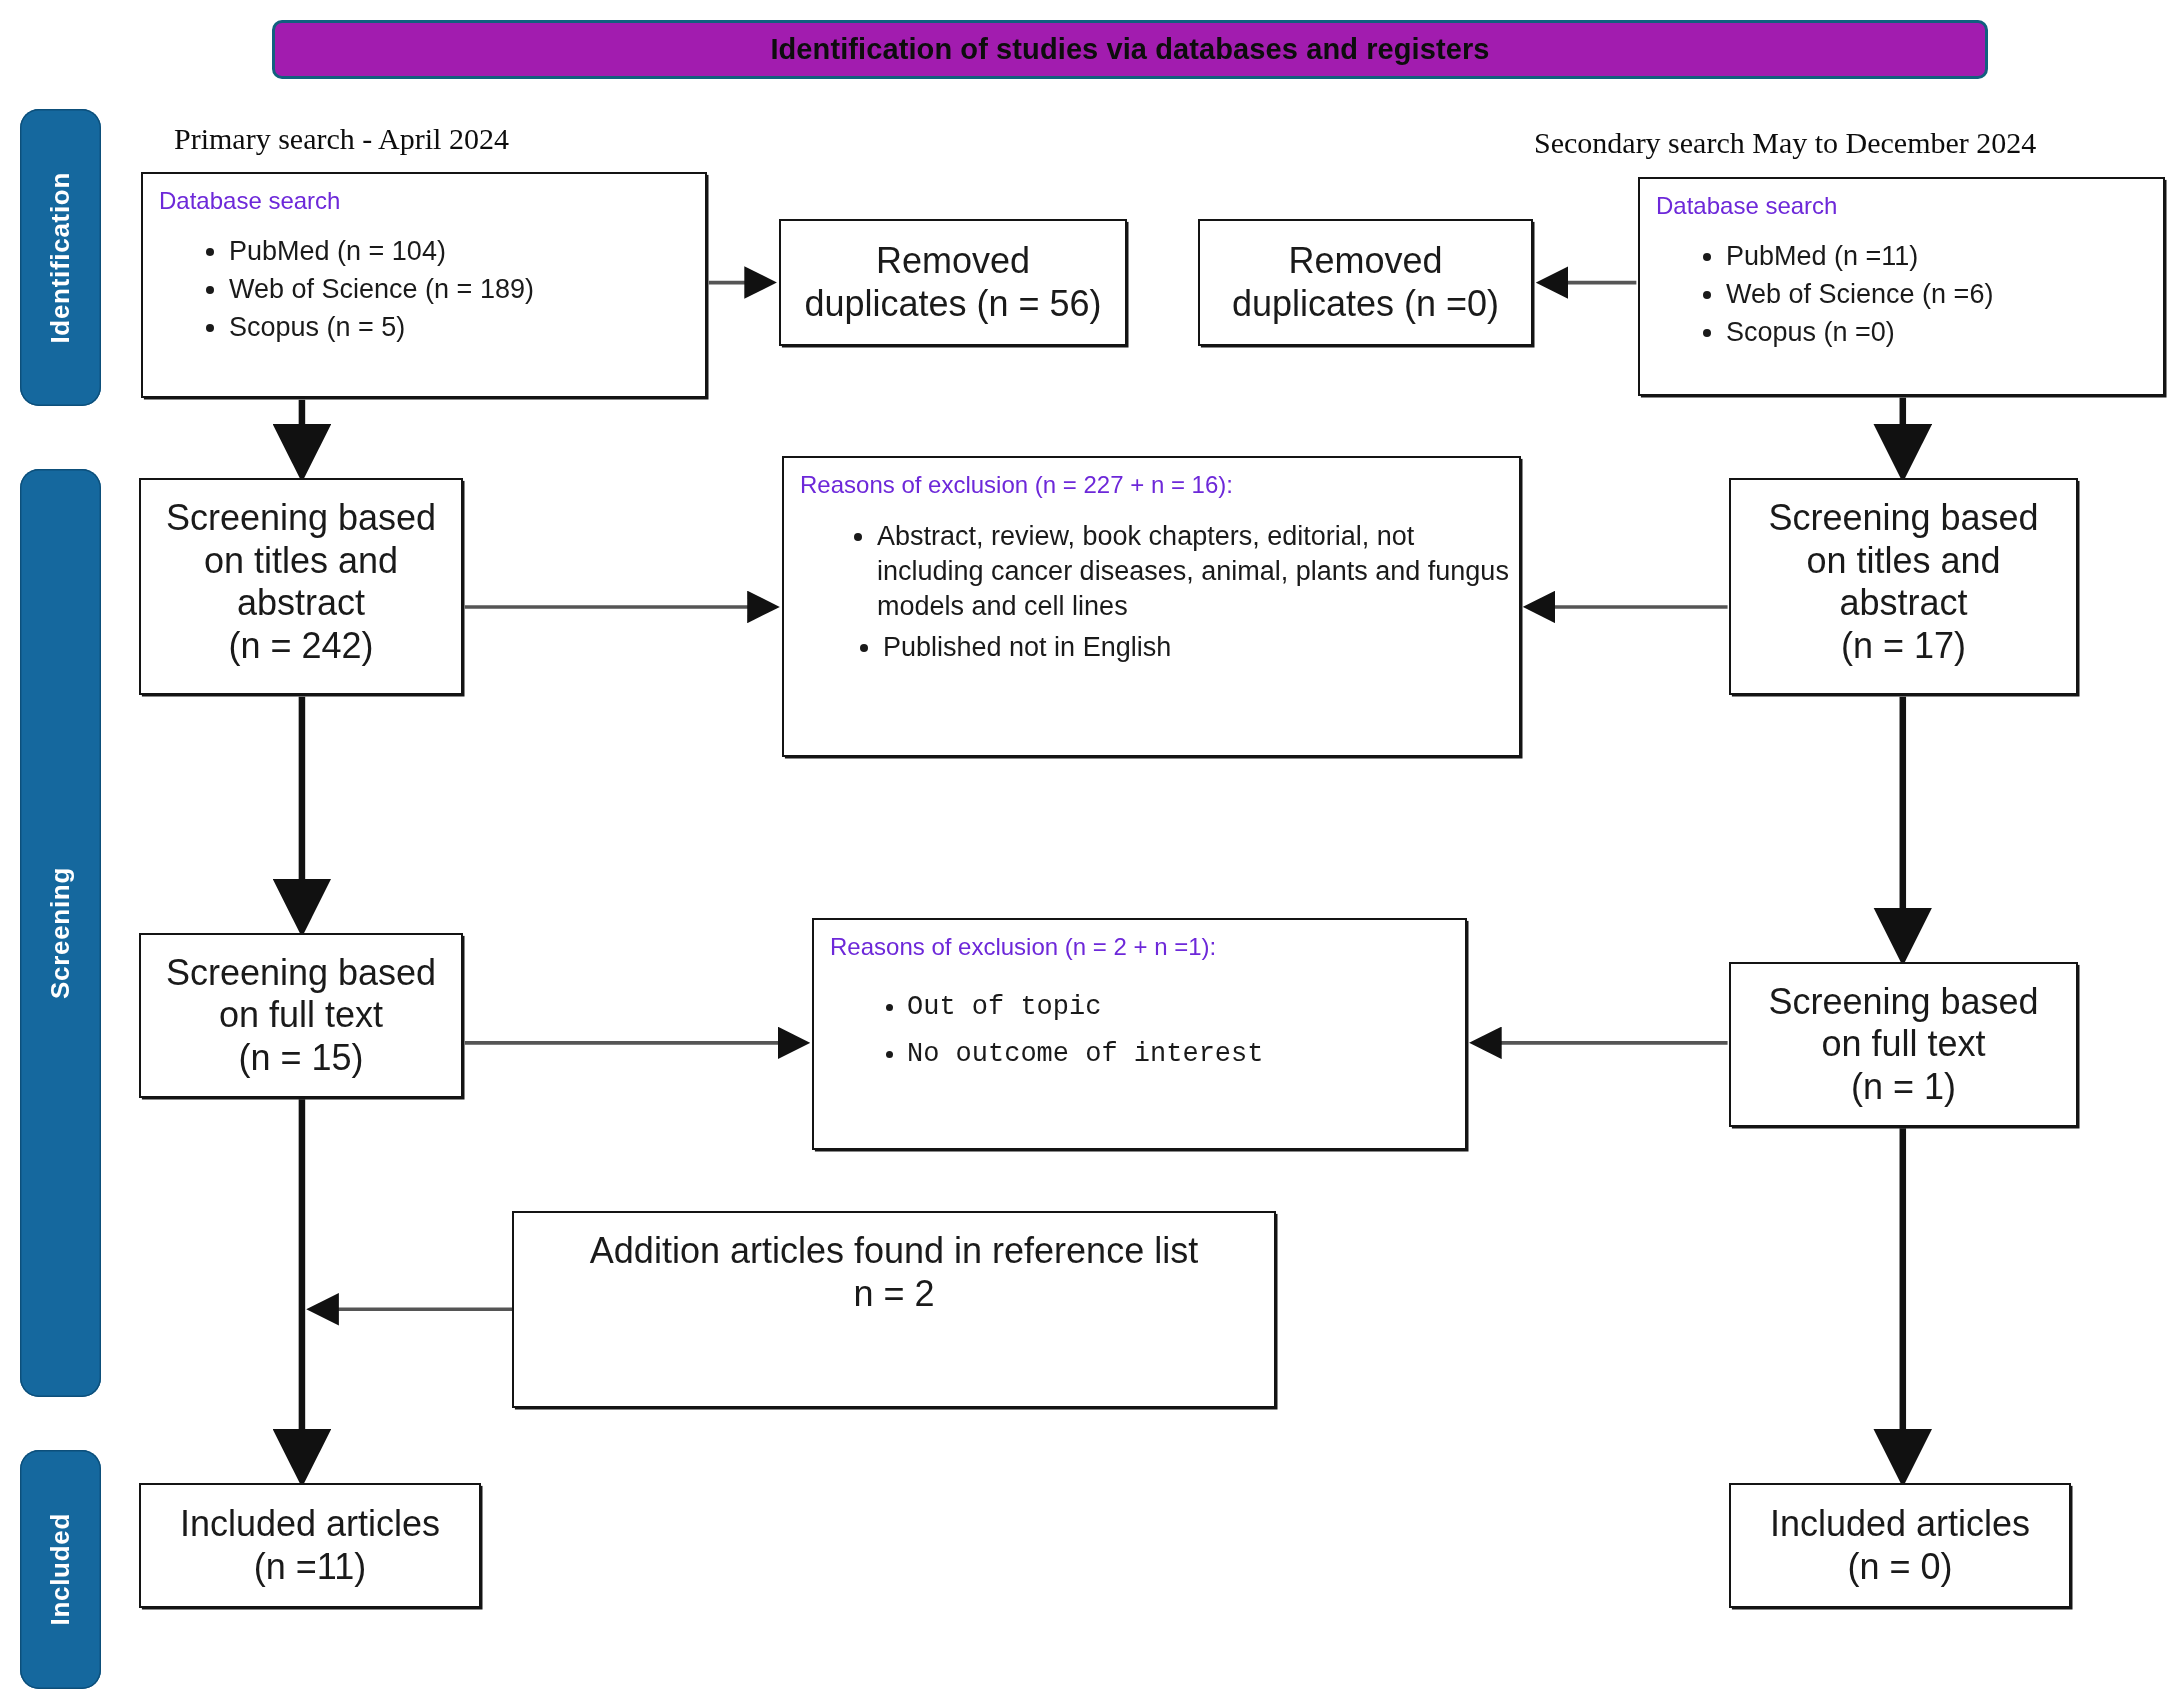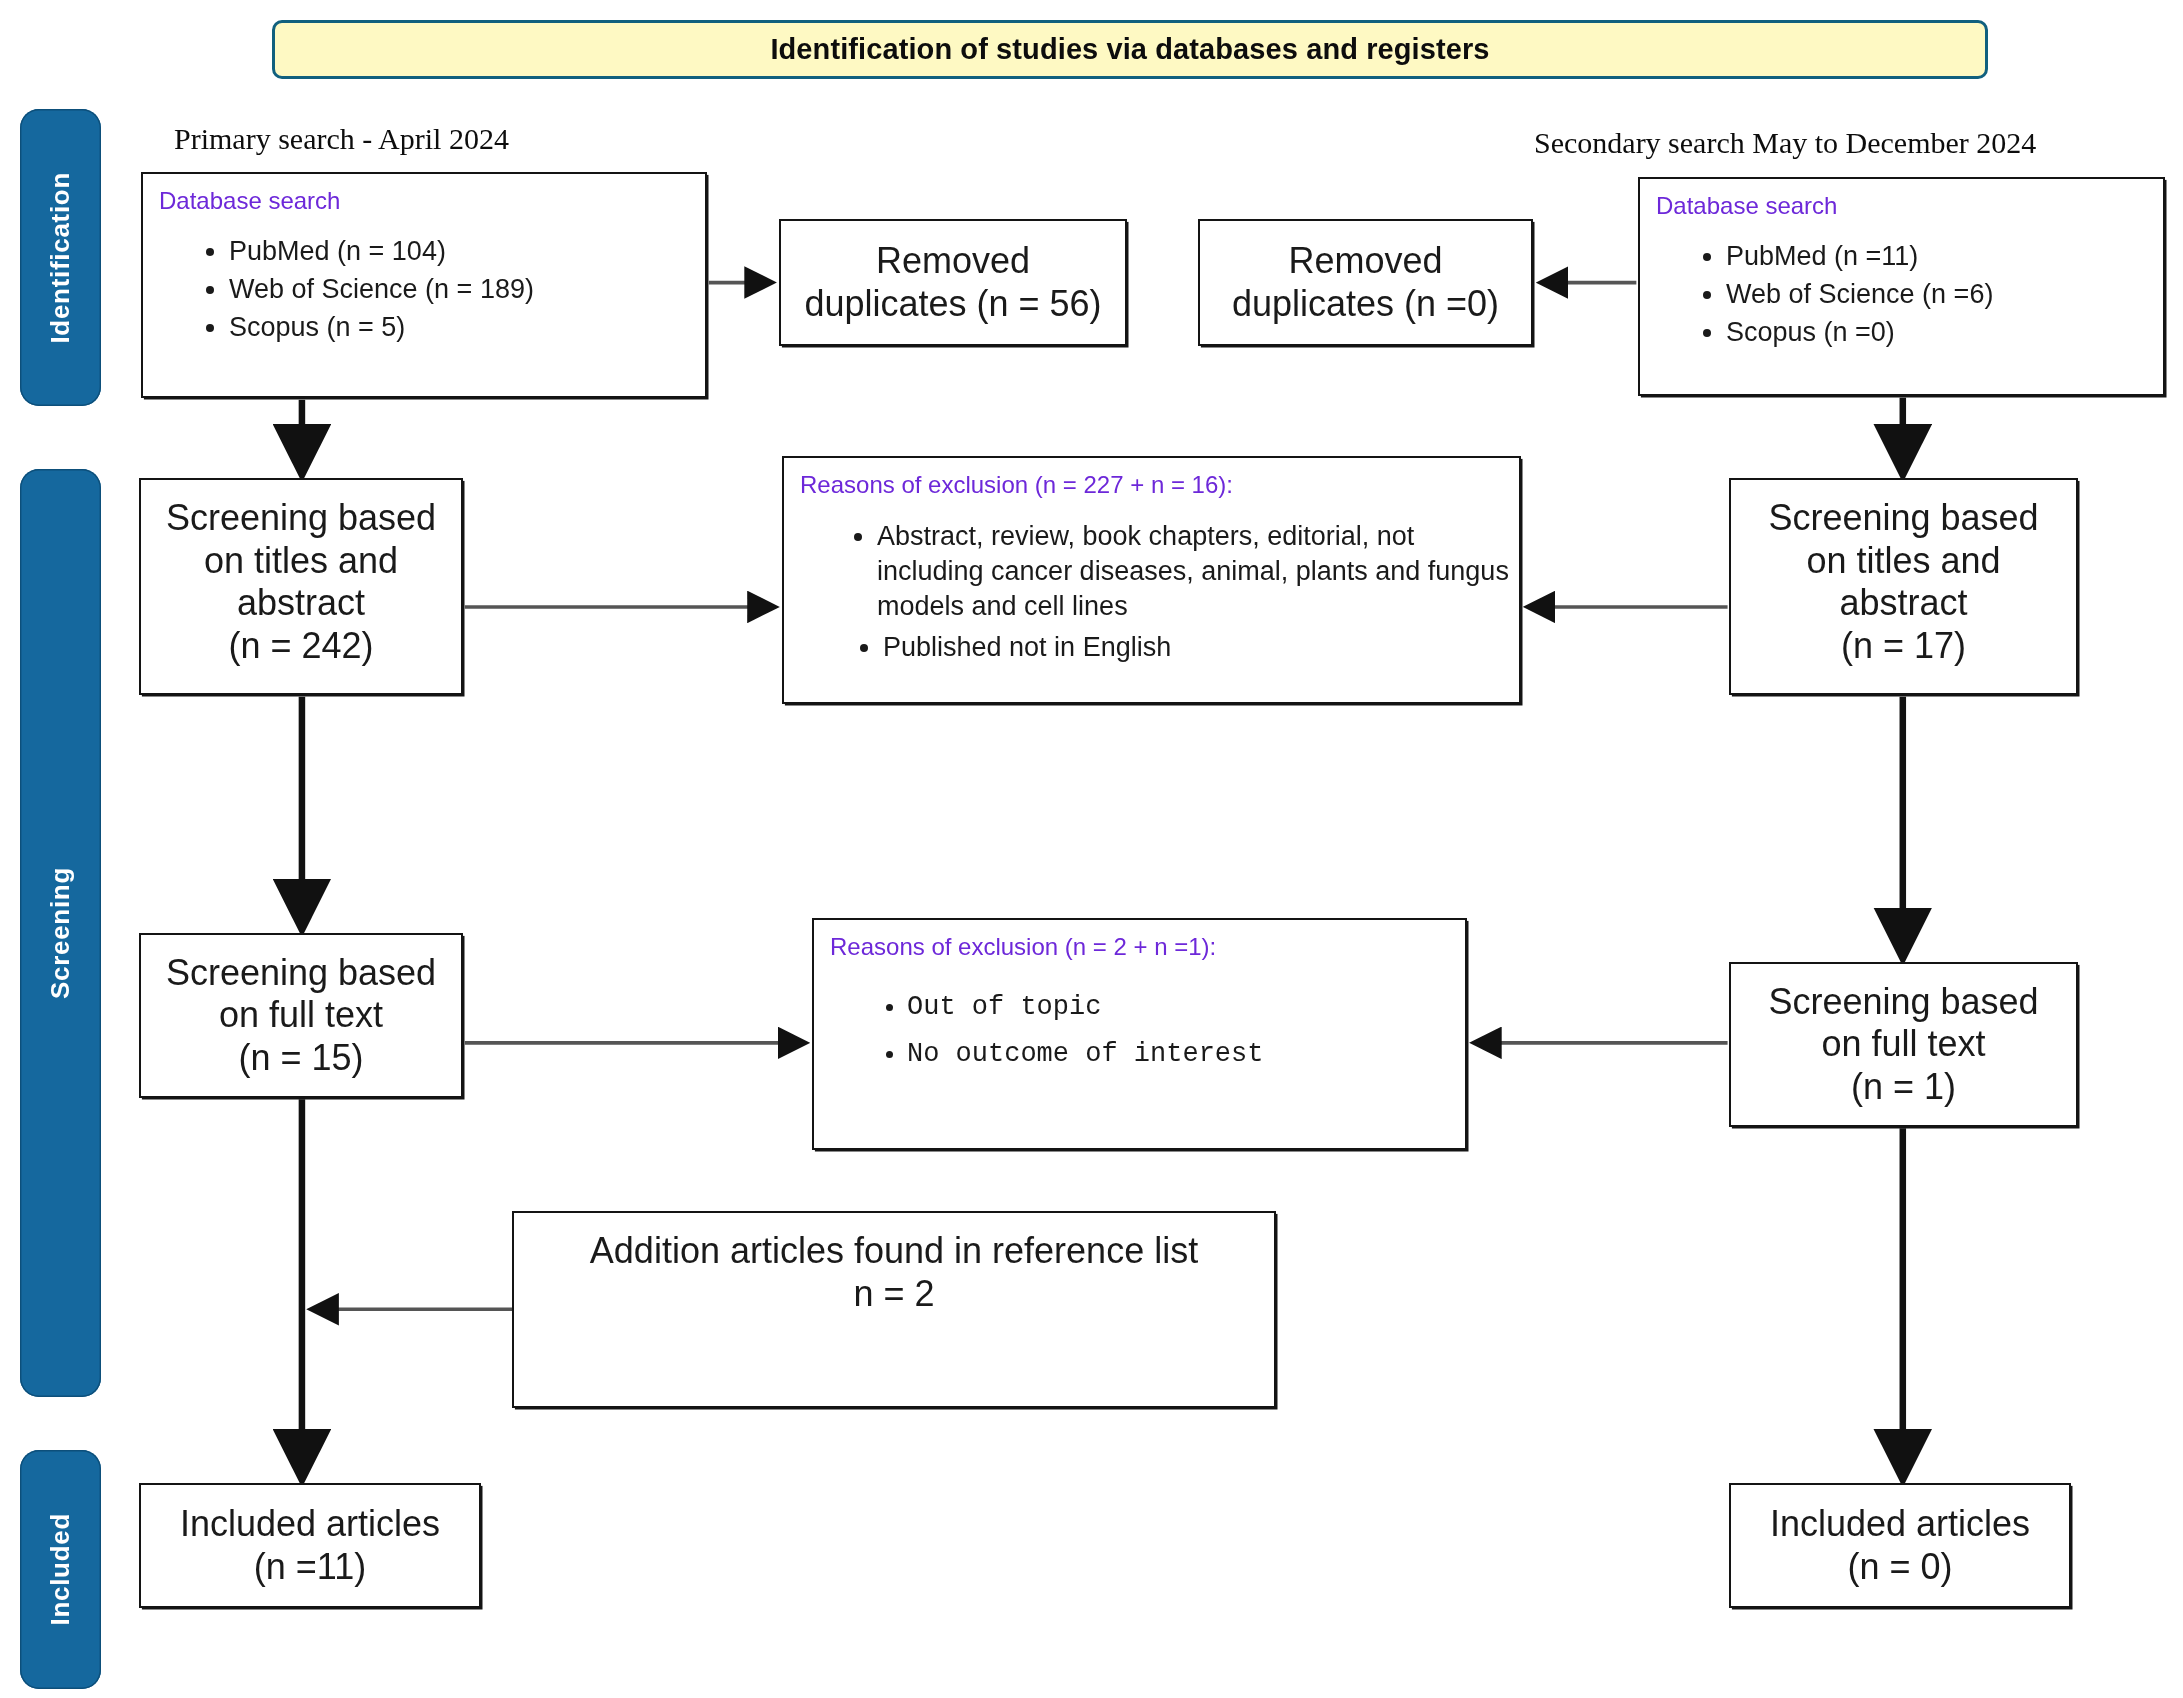--- a/index.html
+++ b/index.html
@@ -16,21 +16,21 @@
     overflow: hidden;
   }
 
   
   .banner {
     position: absolute;
     left: 272px;
     top: 20px;
     width: 1716px;
     height: 59px;
-    background: #fef9c3;
+    background: #a21caf;
     border: 3.6px solid #11607E;
     border-radius: 10px;
     box-sizing: border-box;
     display: flex;
     align-items: center;
     justify-content: center;
   }
   .banner-text {
     font-size: 29px;
     font-weight: bold;
@@ -114,21 +114,21 @@
     line-height: 1.2;
   }
 
   
   #box-db-left     { left: 141px;  top: 172px;  width: 566px;  height: 226px; }
   #box-dup-left    { left: 779px; top: 219px;  width: 348px;  height: 127px; }
   #box-dup-right   { left: 1198px; top: 219px;  width: 335px;  height: 127px; }
   #box-db-right    { left: 1638px; top: 177px;  width: 527px;  height: 219px; }
 
   #box-scr-ta-left  { left: 139px;  top: 478px;  width: 324px;  height: 217px; }
-  #box-reasons-1    { left: 782px; top: 456px;  width: 739px; height: 248px; }
+  #box-reasons-1    { left: 782px; top: 456px;  width: 739px; height: 301px; }
   #box-scr-ta-right { left: 1729px; top: 478px;  width: 349px;  height: 217px; }
 
   #box-scr-ft-left  { left: 139px;  top: 933px; width: 324px;  height: 165px; }
   #box-reasons-2    { left: 812px; top: 918px; width: 655px;  height: 232px; }
   #box-scr-ft-right { left: 1729px; top: 962px; width: 349px;  height: 165px; }
 
   #box-addition     { left: 512px;  top: 1211px; width: 764px;  height: 197px; }
 
   #box-incl-left    { left: 139px;  top: 1483px; width: 342px;  height: 125px; }
   #box-incl-right   { left: 1729px; top: 1483px; width: 342px;  height: 125px; }

